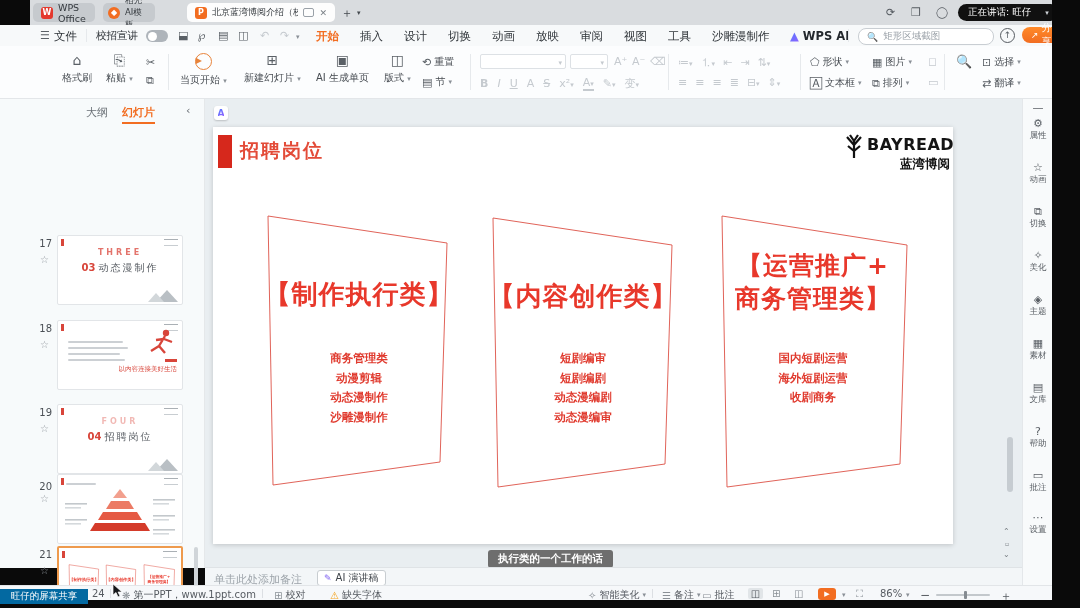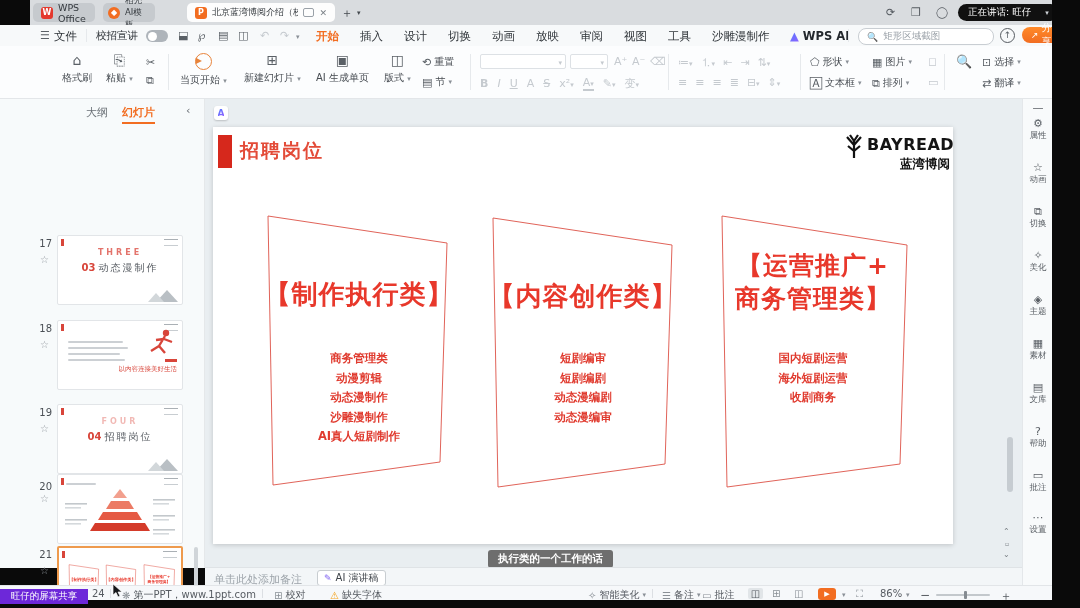--- a/index.html
+++ b/index.html
@@ -59,21 +59,21 @@
   
   .notesbar{position:absolute;left:0px;top:468px;width:817px;height:19px;background:#f3f6f8;border-top:1px solid #dfe3e6;box-sizing:border-box;}
   .statusbar{left:0;top:585px;width:1052px;height:15px;background:#f6f8fa;border-top:1px solid #e2e5e8;box-sizing:border-box;}
   .sitem{position:absolute;top:2px;font-size:10px;color:#565b61;display:flex;align-items:center;gap:3px;}
   .sdiv{position:absolute;top:3px;width:1px;height:9px;background:#dcdfe3;}
   .rightbar{left:1022px;top:99px;width:30px;height:501px;background:#f8fafb;border-left:1px solid #e4e7ea;box-sizing:border-box;}
   .rtool{position:absolute;left:0;width:30px;text-align:center;color:#5b6066;}
   .rtool .ic{font-size:11px;display:block;line-height:12px;}
   .rtool .lb{font-size:8.5px;display:block;line-height:10px;}
   .capsule{position:absolute;background:#6e6e6e;color:#fff;font-size:10.5px;border-radius:3px;padding:2px 10px;font-weight:bold;}
-  .badge{position:absolute;background:#6d28d9;color:#fff;font-size:9.5px;display:flex;align-items:center;justify-content:center;}
+  .badge{position:absolute;background:#0369a1;color:#fff;font-size:9.5px;display:flex;align-items:center;justify-content:center;}
 </style>
 </head>
 <body>
 
 <div id="app">
 
   <div class="abs tabbar">
     <div class="abs blackseg" style="left:0;top:0;width:30px;height:25px;"></div>
     <div class="tab inactive" style="left:33px;width:62px;">
       <span class="ticon" style="background:#e4392e;">W</span>
@@ -383,21 +383,20 @@
         <polygon points="280,91 459,118 452,337 285,360" fill="#fff" stroke="#dd5146" stroke-width="0.9"></polygon>
         <polygon points="509,89 694,118 687,337 514,360" fill="#fff" stroke="#dd5146" stroke-width="0.9"></polygon>
       </svg>
 
       <div class="cardtitle" style="left:41px;top:150px;width:210px;font-size:26px;">【制作执行类】</div>
       <div class="carditems" style="left:66px;top:222px;width:160px;">
         <div>商务管理类</div>
         <div>动漫剪辑</div>
         <div>动态漫制作</div>
         <div>沙雕漫制作</div>
-        <div>AI真人短剧制作</div>
       </div>
 
       <div class="cardtitle" style="left:265px;top:152px;width:210px;font-size:26px;">【内容创作类】</div>
       <div class="carditems" style="left:290px;top:222px;width:160px;">
         <div>短剧编审</div>
         <div>短剧编剧</div>
         <div>动态漫编剧</div>
         <div>动态漫编审</div>
       </div>
 

